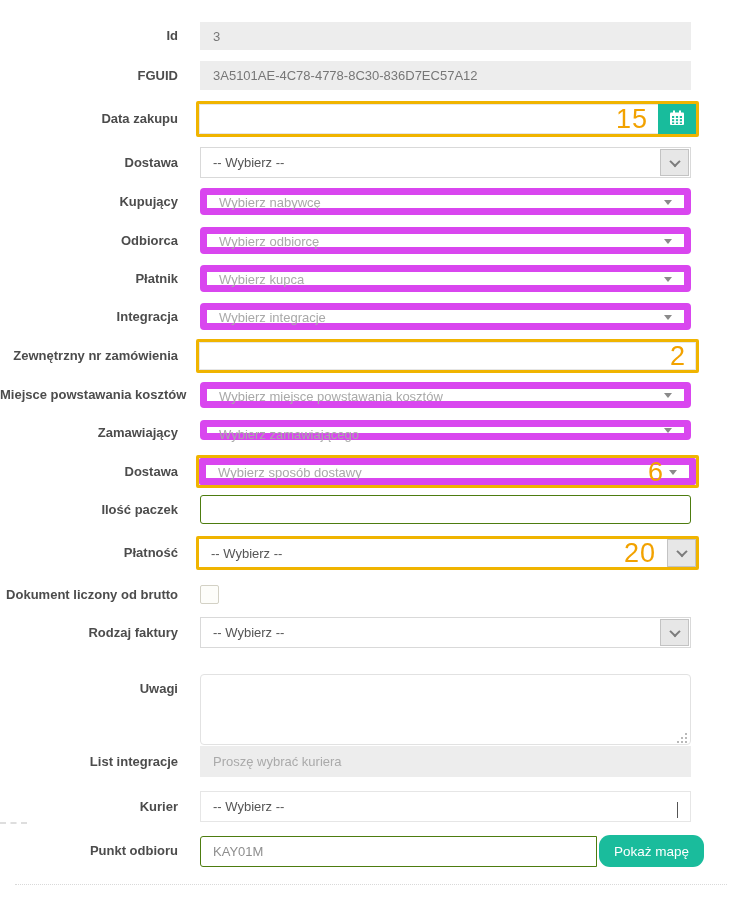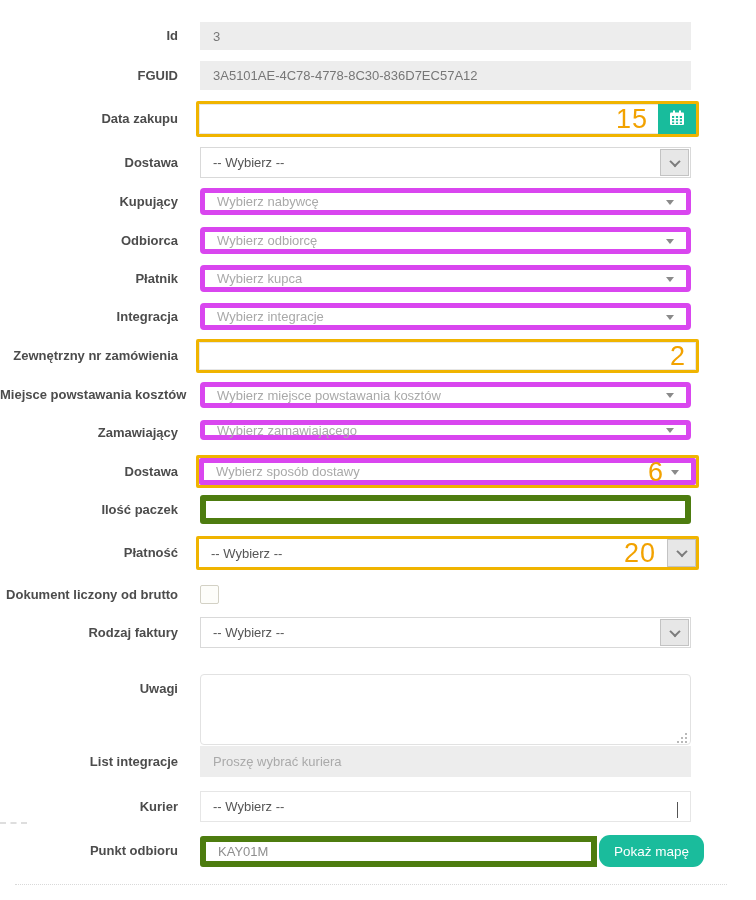--- a/index.html
+++ b/index.html
@@ -12,21 +12,21 @@
   .row { position:absolute; left:0; width:756px; }
   .lbl {
     position:absolute; left:0; width:178px; text-align:right;
     font-size:13px; font-weight:700; color:#4c4c4c; line-height:30px;
     white-space:nowrap;
   }
   .ctl { position:absolute; left:200px; width:491px; }
 
   
   .txt {
-    width:100%; height:29px; border:6px solid #4d7c0f; border-radius:3px;
+    width:100%; height:29px; border:1px solid #4d7c0f; border-radius:3px;
     background:#fff; padding:0 12px; font-size:13px; color:#8e8e8e;
     font-family:"Liberation Sans", sans-serif; outline:none;
   }
   .txt::placeholder { color:#aaa; opacity:1; }
 
   
   .txt.disabled {
     background:#ededed; border:1px solid #ededed; border-radius:0;
     color:#777; height:28px;
   }
@@ -46,22 +46,22 @@
     width:8px; height:8px; border-right:2px solid #7c7c7c;
     border-bottom:2px solid #7c7c7c; transform:rotate(45deg) translate(-1px,-1px);
   }
   .chev-thin {
     width:7px; height:7px; border-right:1.5px solid #555;
     border-bottom:1.5px solid #555; transform:rotate(45deg) translate(-2px,-2px);
   }
 
   
   .s2 {
-    position:relative; width:100%; height:27px; border:5px solid #d946ef;
-    border-radius:4px; background:#fff; display:flex; align-items:center;
+    position:relative; width:100%; height:27px; border:7px solid #d946ef;
+    border-radius:4px; background:#fff; display:flex; 
     padding:0 26px 0 12px; font-size:13px; color:#a9a9a9; cursor:pointer;
   }
   .s2-arrow {
     position:absolute; right:12px; top:50%; margin-top:-2px;
     width:0; height:0; border-left:4px solid transparent;
     border-right:4px solid transparent; border-top:5px solid #8a8a8a;
   }
 
   
   .som {

